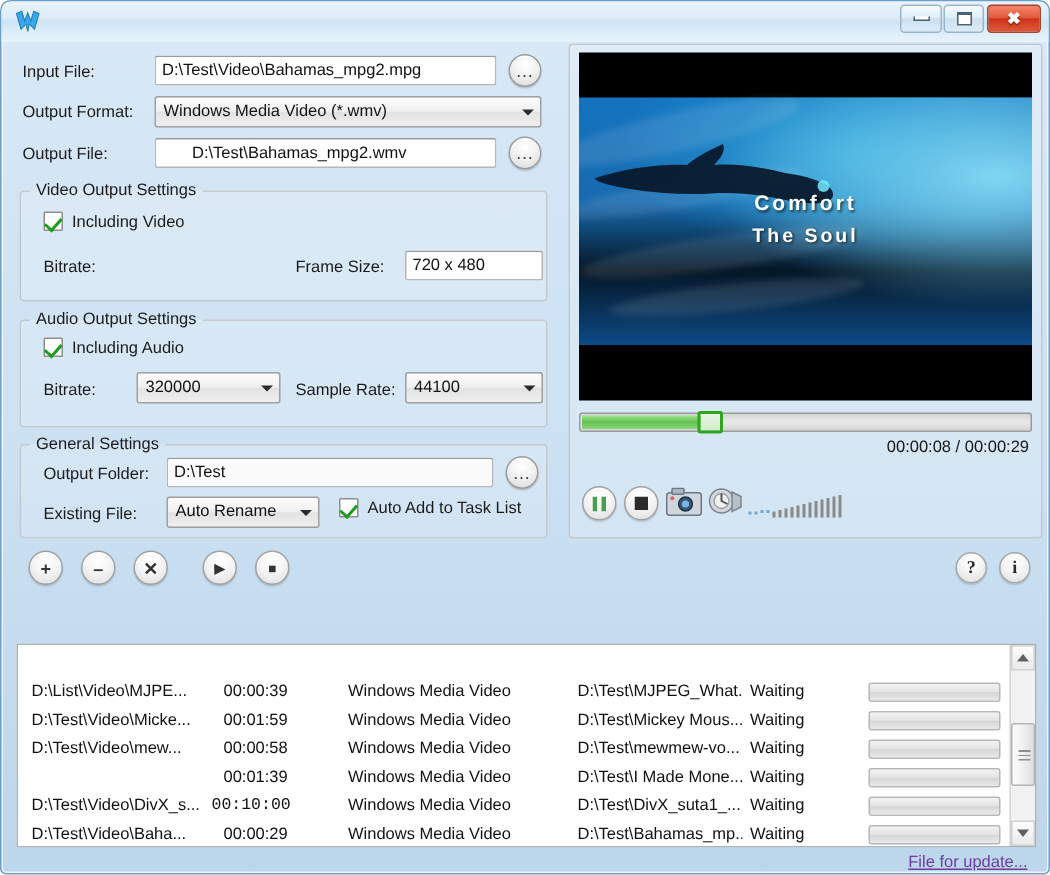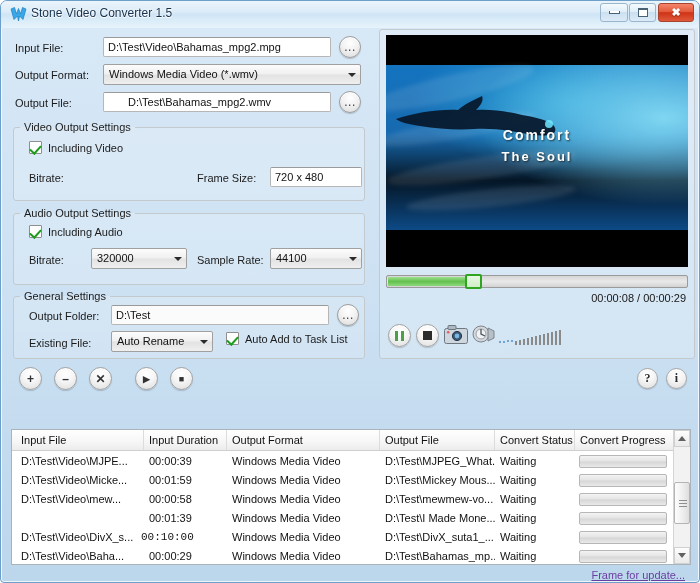--- a/index.html
+++ b/index.html
@@ -300,21 +300,20 @@
 </style>
 </head>
 <body>
 
 <div id="window">
 
   <div id="titlebar">
     <svg id="app-icon" viewBox="0 0 17 17">
       <path d="M1 3 L4.5 1.5 L6.5 8 L8.5 2.5 L10.5 8 L12.5 1.5 L16 3 L13 13.5 L9.5 10 L8.5 15 L7.5 10 L4 13.5 Z" fill="#3aa7e8" stroke="#1e7fc0" stroke-width=".7"></path>
     </svg>
-    <div id="title-text">Stone Video Converter 1.5</div>
 
     <div class="wbtn" id="btn-min">
       <div class="wglyph">
           <span class="minbar"></span>
         </div>
     </div>
     <div class="wbtn" id="btn-max">
       <div class="wglyph">
           <span class="maxbox"></span>
         </div>
@@ -492,30 +491,22 @@
 
     <div class="circbtn" style="left:630px; top:339px;">
       <div class="g">?</div>
     </div>
     <div class="circbtn" style="left:659px; top:339px;">
       <div class="g">i</div>
     </div>
 
     <div id="tasklist">
       <div id="grid">
-        <div id="thead">
-            <div class="th" style="left: 4px; width: 128px;">Input File</div>
-            <div class="th" style="left: 132px; width: 83px;">Input Duration</div>
-            <div class="th" style="left: 215px; width: 153px;">Output Format</div>
-            <div class="th" style="left: 368px; width: 115px;">Output File</div>
-            <div class="th" style="left: 483px; width: 80px;">Convert Status</div>
-            <div class="th" style="left: 563px; width: 100px;">Convert Progress</div>
-          </div>
       <div class="trow" style="top: 22px;">
-            <div class="td" style="left: 4px; width: 128px;">D:\Test\Video\MJPE...</div>
+            <div class="td" style="left: 4px; width: 128px;">D:\List\Video\MJPE...</div>
             <div class="td" style="left: 132px; width: 83px;">00:00:39</div>
             <div class="td" style="left: 215px; width: 153px;">Windows Media Video</div>
             <div class="td" style="left: 368px; width: 115px;">D:\Test\MJPEG_What...</div>
             <div class="td" style="left: 483px; width: 80px;">Waiting</div>
             <div class="pbar" style="left: 567px;">
               <div style="position: absolute; left: 0px; top: 0px; bottom: 0px; background: rgb(99, 193, 79); width: 0%;"></div>
             </div>
           </div>
           <div class="trow" style="top: 41px;">
             <div class="td" style="left: 4px; width: 128px;">D:\Test\Video\Micke...</div>
@@ -573,15 +564,15 @@
         </div>
         <div id="sb-thumb">
           <span class="grip"></span>
         </div>
         <div class="sbtn" id="sb-down">
           <i class="sarrow down"></i>
         </div>
       </div>
     </div>
 
-    <div id="update-link">Frame for update...</div>
+    <div id="update-link">File for update...</div>
   </div>
 </div>
 
 </body></html>

